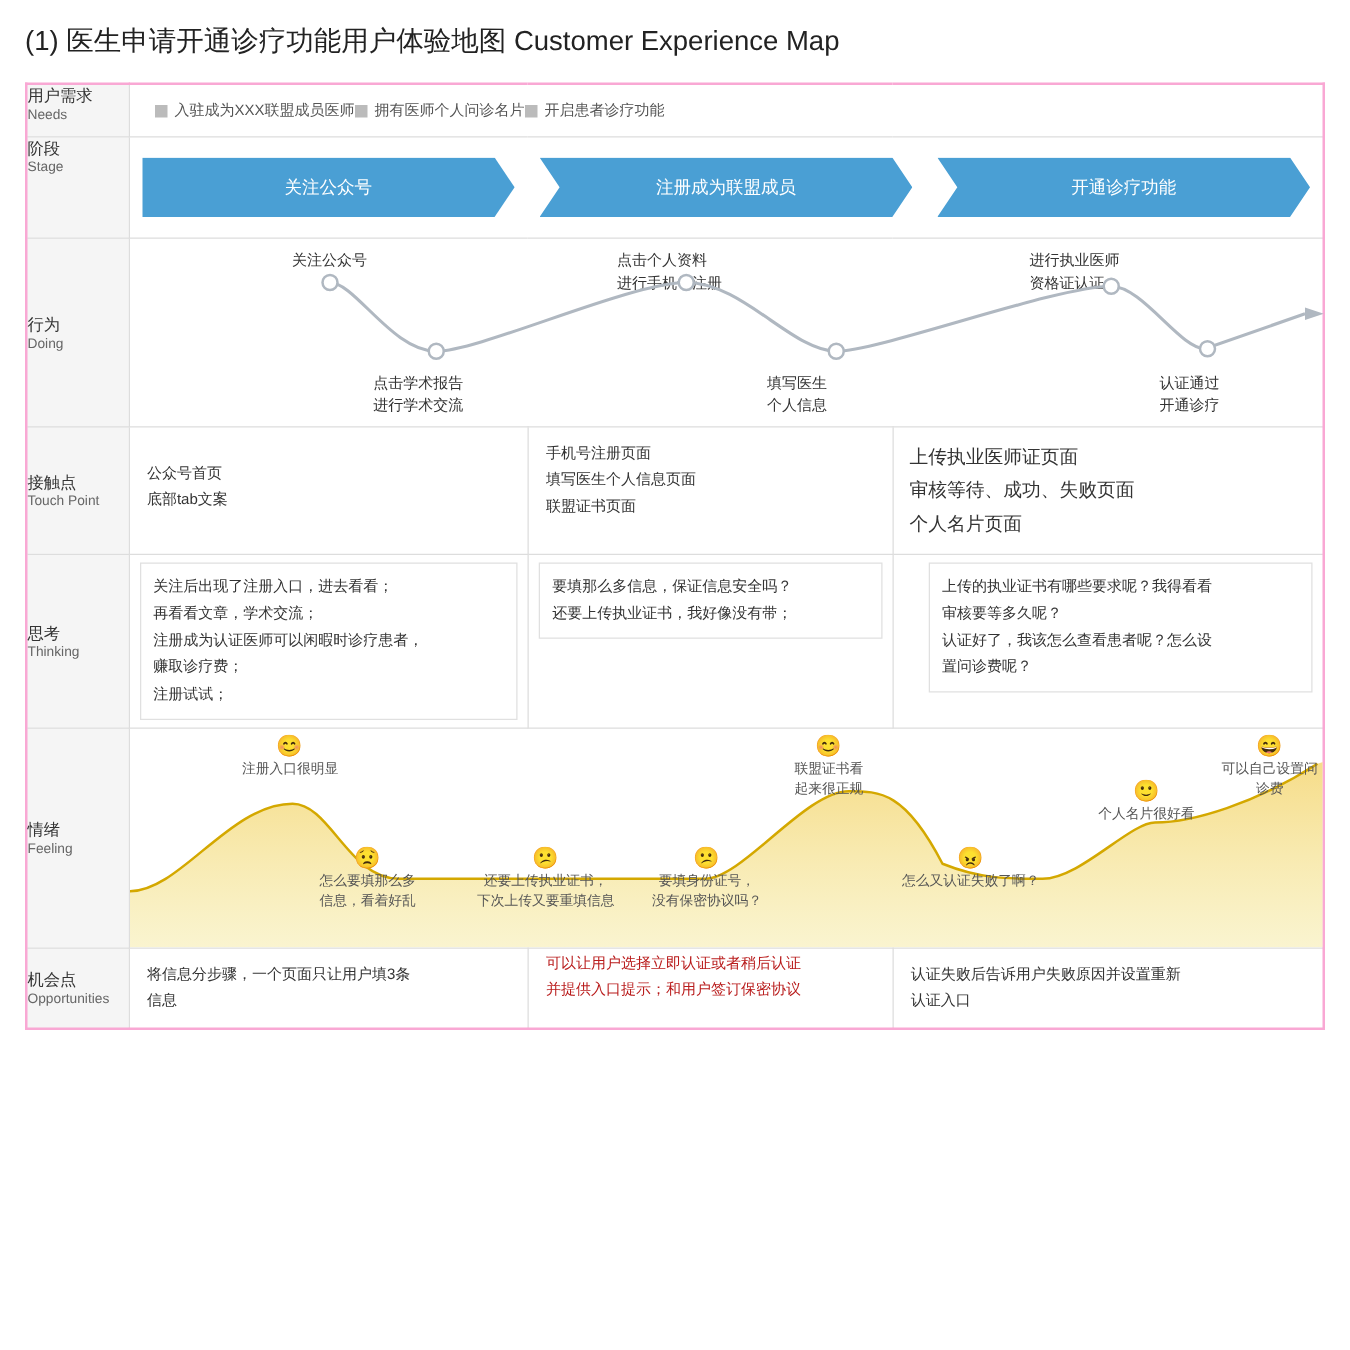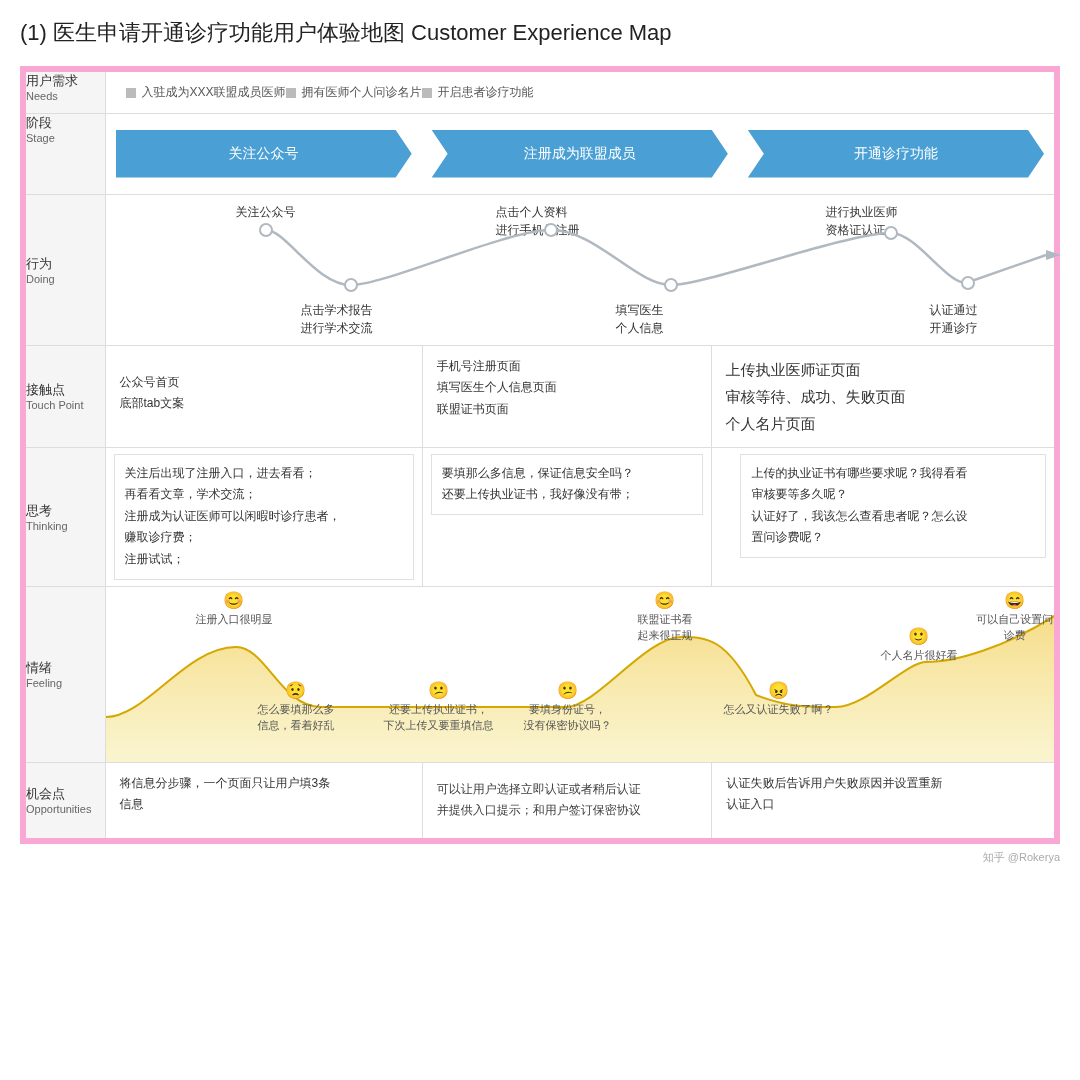--- a/index.html
+++ b/index.html
@@ -16,21 +16,21 @@
     }
     .main-title {
       font-size: 22px;
       font-weight: 500;
       margin-bottom: 18px;
       color: #222;
     }
     .cem-table {
       width: 100%;
       border-collapse: collapse;
-      border: 6px solid #f9a8d4;
+      border: 2px solid #f9a8d4;
     }
     .cem-table td, .cem-table th {
       border: 1px solid #ddd;
       vertical-align: top;
       padding: 0;
     }
     .row-header {
       width: 82px;
       background: #f5f5f5;
       padding: 10px 8px;
@@ -283,26 +283,23 @@
 
 
     <tr>
       <td class="row-header" style="vertical-align:middle;">
         <span class="zh">机会点</span>
         <span class="en">Opportunities</span>
       </td>
       <td style="padding:10px 14px;font-size:12px;line-height:1.8;color:#333;vertical-align:top;">
         <span>将信息分步骤，一个页面只让用户填3条<br>信息</span>
       </td>
-      <td style="padding:16px 14px;font-size:12px;line-height:1.8;color:#404040;vertical-align:top;">
+      <td style="padding:1px 14px;font-size:12px;line-height:1.8;color:#b91c1c;vertical-align:top;">
         <span>可以让用户选择立即认证或者稍后认证<br>并提供入口提示；和用户签订保密协议</span>
       </td>
       <td style="padding:10px 14px;font-size:12px;line-height:1.8;color:#333;vertical-align:top;">
         <span>认证失败后告诉用户失败原因并设置重新<br>认证入口</span>
       </td>
     </tr>
   </tbody>
     </table>
 
-  <div style="text-align:right;font-size:11px;color:#aaa;margin-top:6px;position:relative;">
-    <span>知乎 @Rokerya</span>
-  </div>
 </div>
 
 </body></html>

